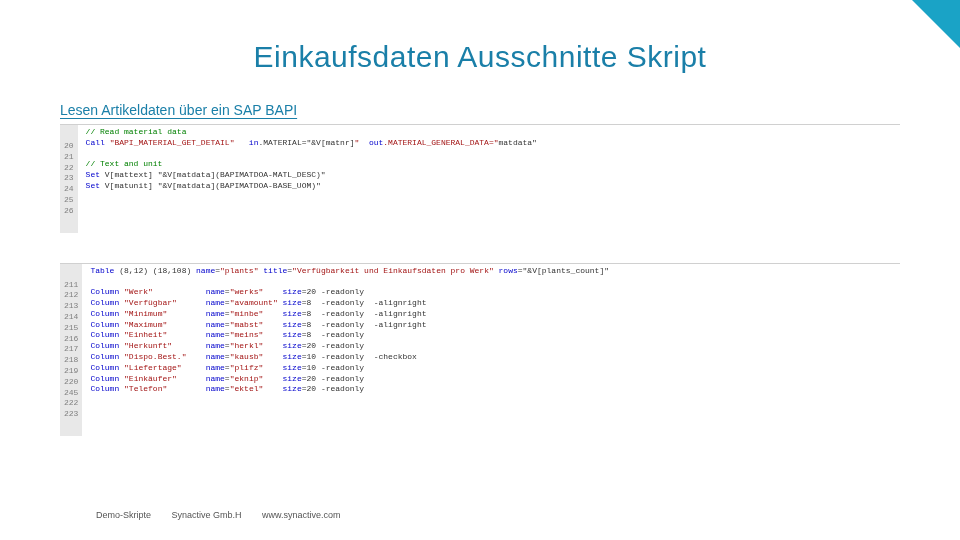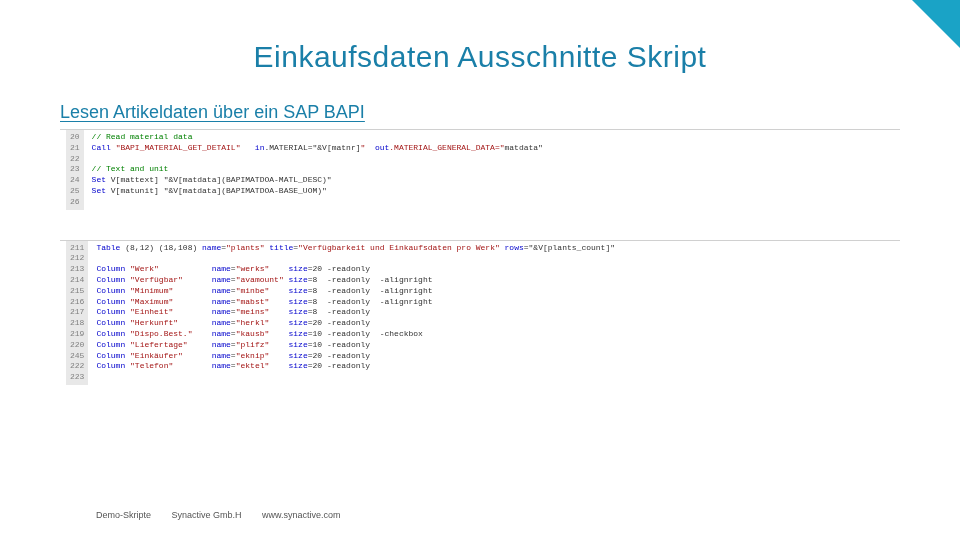--- a/index.html
+++ b/index.html
@@ -26,42 +26,41 @@
   .title {
     color: #1a7fa8;
     font-size: 30px;
     font-weight: 400;
     margin-bottom: 28px;
     letter-spacing: 0.5px;
     text-align: center;
   }
   .subtitle {
     color: #1a7fa8;
-    font-size: 18px;
+    font-size: 14px;
     font-weight: 400;
     margin-bottom: 6px;
     text-decoration: underline;
     text-underline-offset: 3px;
   }
   .code-block {
     display: flex;
     font-family: "Courier New", monospace;
     font-size: 8px;
     line-height: 1.35;
     white-space: pre;
     margin-bottom: 30px;
     border-top: 1px solid #d0d0d0;
   }
   .gutter {
     background: #e8e8e8;
     color: #808080;
-    padding: 2px 4px;
+    padding: 16px 4px;
     text-align: right;
     user-select: none;
-    margin-left: 6px;
   }
   .code {
     padding: 2px 8px;
     color: #333;
   }
   .code .kw { color: #0000cc; }
   .code .str { color: #a31515; }
   .code .cm { color: #008000; }
   .footer {
     position: absolute;

